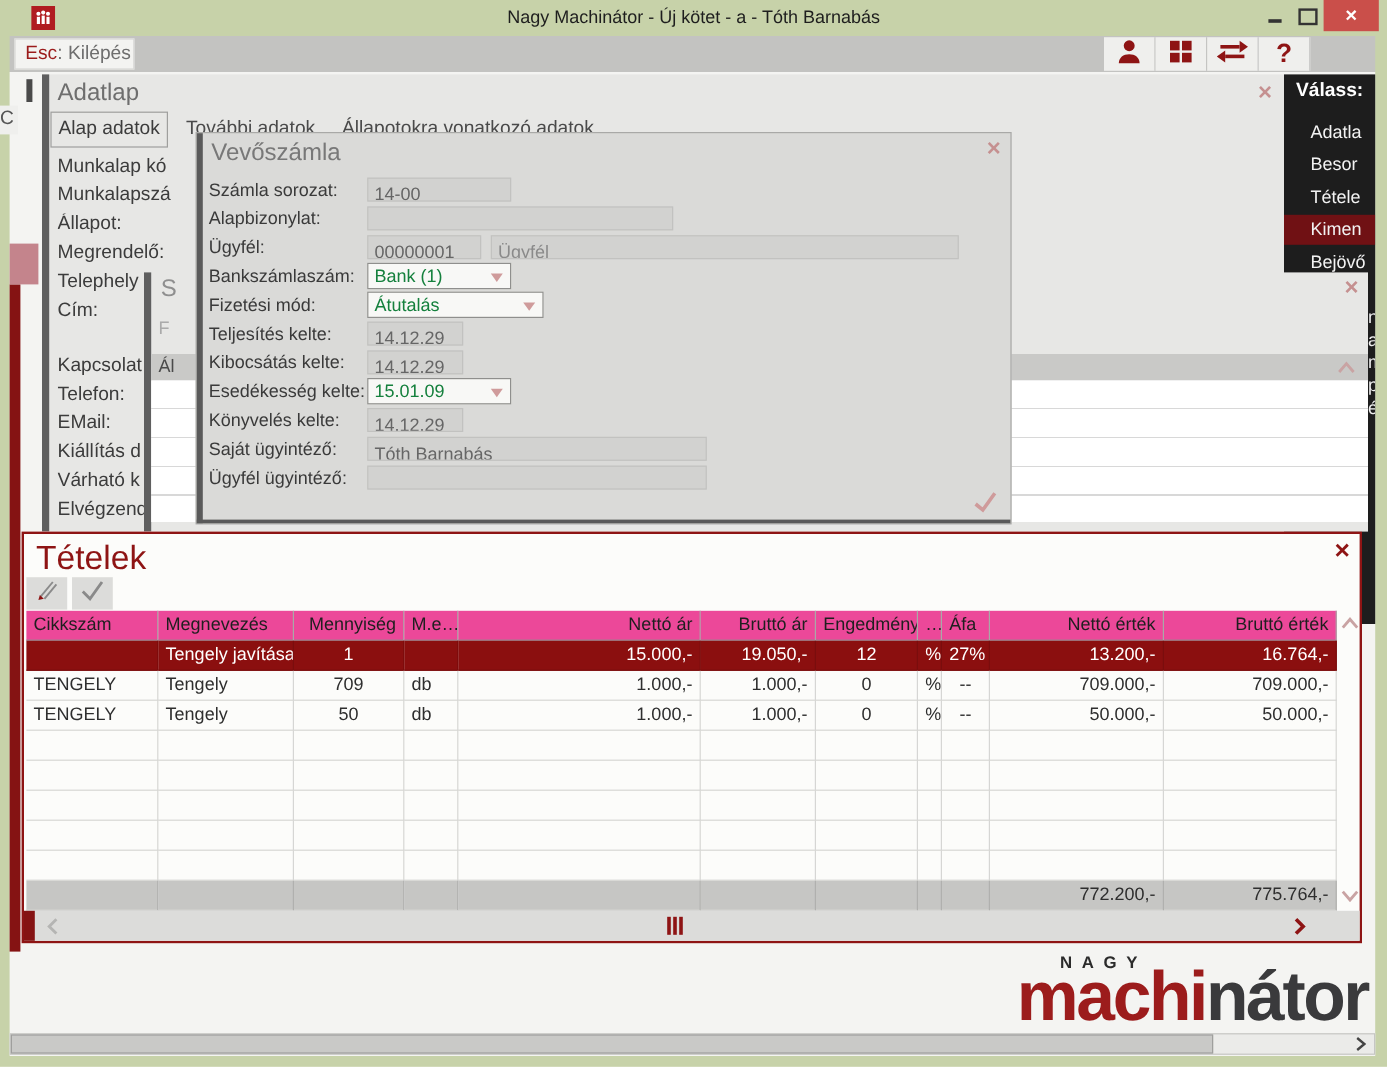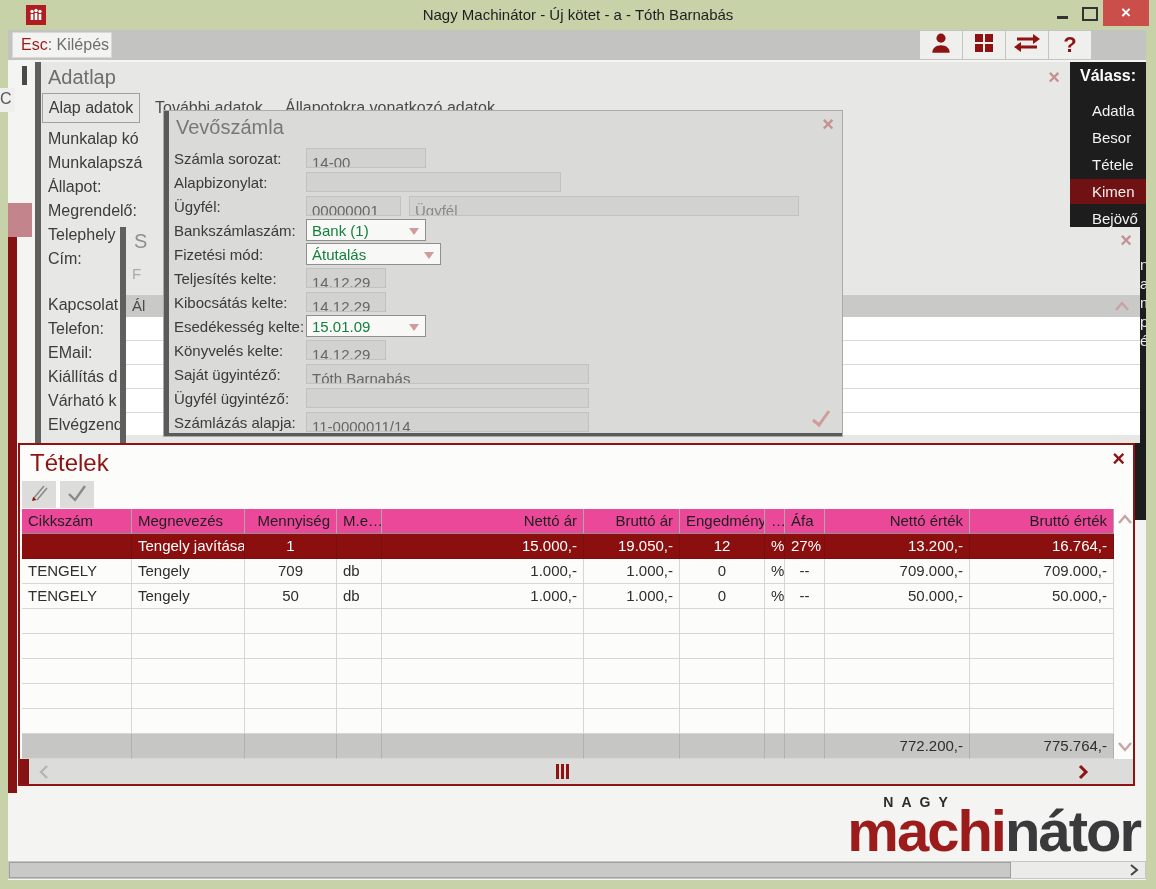--- a/index.html
+++ b/index.html
@@ -73,21 +73,21 @@
     padding:4px 5px;font-size:15px;box-sizing:border-box;white-space:nowrap;overflow:hidden}
   .combo{background:#f8f8f6;border:1px solid #8f8f8d;color:#15803d;height:22px;line-height:21px;
     padding:0 5px;font-size:15px;box-sizing:border-box;position:relative;white-space:nowrap}
   .tri{position:absolute;right:6px;top:8px;width:0;height:0;
     border-left:5px solid transparent;border-right:5px solid transparent;border-top:7px solid #cf9b9b}
   .gap8{width:8px}
 
   
   .tetelek{left:18px;top:443px;width:1117px;height:343px;background:#fcfcfa;
     border:2px solid #8e1414;box-sizing:border-box}
-  .tt-title{left:10px;top:4px;font-size:24px;color:#8e1414}
+  .tt-title{left:10px;top:4px;font-size:28px;color:#8e1414}
   .tt-x{right:8px;top:4px;font-size:22px;font-weight:bold;color:#8e1414;line-height:20px}
   .tt-btn{top:36px;width:34px;height:27px;background:#dcdcda;display:flex;align-items:center;justify-content:center}
   .grid{left:2px;top:64px;width:1092px}
   .tr{display:grid;grid-template-columns:110px 113px 92px 45px 202px 96px 85px 20px 40px 145px 144px;height:25px}
   .tr>div{border-right:1px solid #d6d6d4;border-bottom:1px solid #d6d6d4;font-size:15px;line-height:24px;
     padding:0 6px;color:#2e2e2e;overflow:hidden;white-space:nowrap;box-sizing:border-box}
   .tr>div:nth-child(3),.tr>div:nth-child(7),.tr>div:nth-child(8),.tr>div:nth-child(9){text-align:center}
   .tr>div:nth-child(5),.tr>div:nth-child(6),.tr>div:nth-child(10),.tr>div:nth-child(11){text-align:right}
   .thead>div{background:#ec4899;border-right:1px solid #a9a9a7;border-bottom:1px solid #8f8f8d;color:#1f1f1f}
   .thead>div:nth-child(3),.thead>div:nth-child(7){text-align:right}
@@ -246,21 +246,21 @@
       <div class="ro" style="width:95px">00000001</div>
       <div class="gap8"></div>
       <div class="ro" style="width:390px;color:#8a8a8a">Ügyfél</div>
     </div>
     <div class="abs dlg-row" style="top:108px">
       <div class="dlg-label">Bankszámlaszám:</div>
       <div class="combo" style="width:120px"><span>Bank (1)</span><span class="tri"></span></div>
     </div>
     <div class="abs dlg-row" style="top:132px">
       <div class="dlg-label">Fizetési mód:</div>
-      <div class="combo" style="width:135px"><span>Átutalás</span><span class="tri"></span></div>
+      <div class="combo" style="width:147px"><span>Átutalás</span><span class="tri"></span></div>
     </div>
     <div class="abs dlg-row" style="top:156px">
       <div class="dlg-label">Teljesítés kelte:</div>
       <div class="ro" style="width:80px">14.12.29</div>
     </div>
     <div class="abs dlg-row" style="top:180px">
       <div class="dlg-label">Kibocsátás kelte:</div>
       <div class="ro" style="width:80px">14.12.29</div>
     </div>
     <div class="abs dlg-row" style="top:204px">
@@ -271,24 +271,20 @@
       <div class="dlg-label">Könyvelés kelte:</div>
       <div class="ro" style="width:80px">14.12.29</div>
     </div>
     <div class="abs dlg-row" style="top:276px">
       <div class="dlg-label">Ügyfél ügyintéző:</div>
       <div class="ro" style="width:283px"></div>
     </div>
     <div class="abs dlg-row" style="top:252px">
       <div class="dlg-label">Saját ügyintéző:</div>
       <div class="ro" style="width:283px">Tóth Barnabás</div>
-    </div>
-    <div class="abs dlg-row" style="top:300px">
-      <div class="dlg-label">Számlázás alapja:</div>
-      <div class="ro" style="width:283px">11-0000011/14</div>
     </div>
     <div class="abs" style="right:10px;top:296px">
       <svg width="22" height="22">
           <polyline points="3,13 9,18 19,4" stroke="#cf9b9b" stroke-width="3" fill="none"></polyline>
         </svg>
     </div>
   </div>
 
   <div class="abs tetelek">
     <div class="abs tt-title">Tételek</div>

